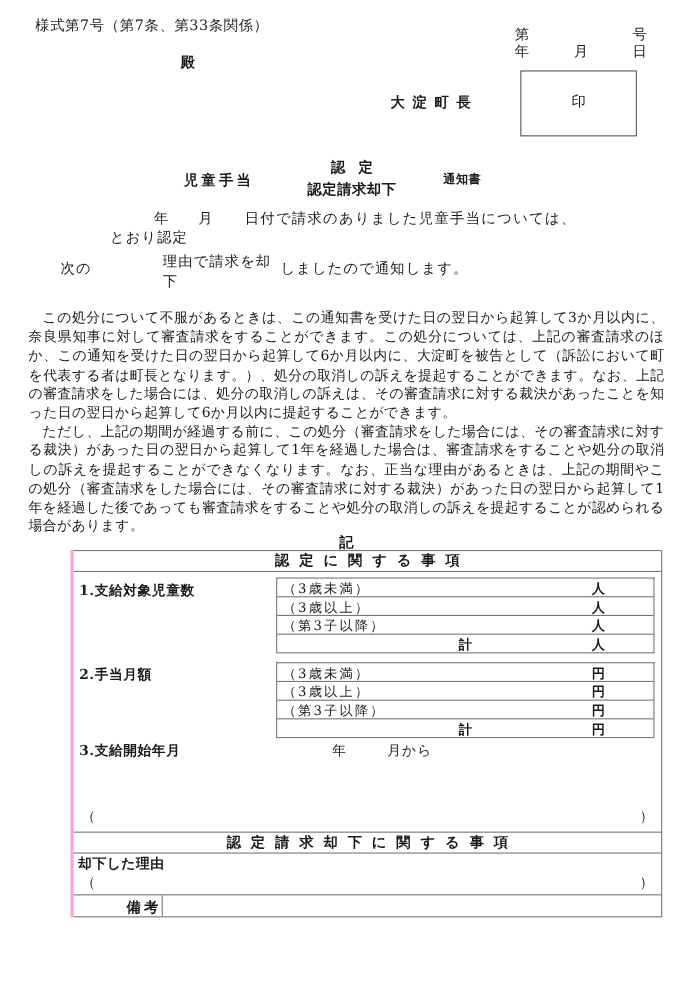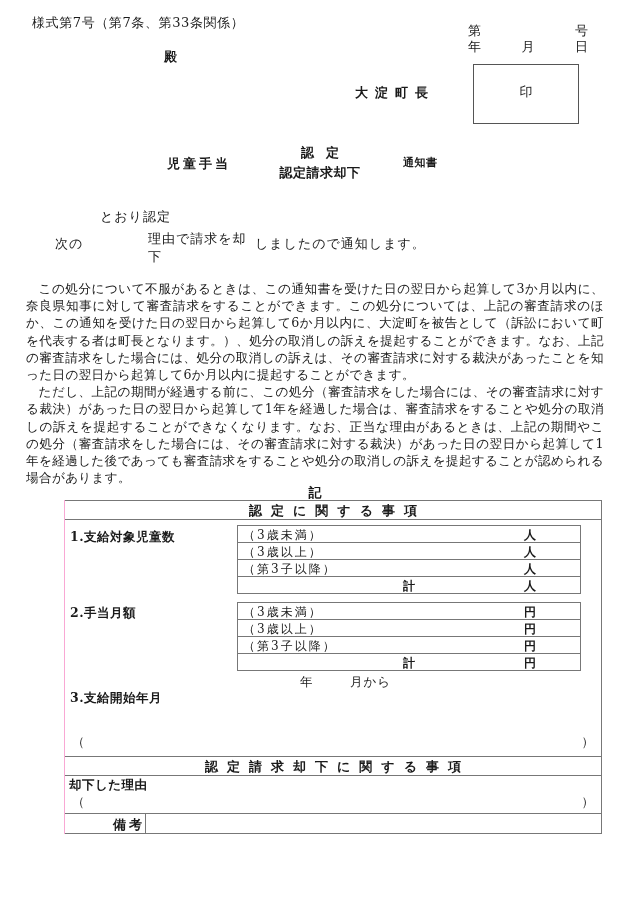--- a/index.html
+++ b/index.html
@@ -168,21 +168,21 @@
     width: 630px;
     text-align: center;
     font-size: 13px;
     font-weight: bold;
   }
 
   
   .sheet {
     left: 64px;
     width: 538px;
-    border-left: 1px solid #f9a8d4;
+    border-left: 3px solid #f9a8d4;
     border-right: 1px solid #777;
     box-sizing: border-box;
   }
   #sheet-approve { top: 500px; }
   .band {
     border-top: 1px solid #777;
     border-bottom: 1px solid #777;
     text-align: center;
     font-size: 13px;
     font-weight: bold;
@@ -199,21 +199,21 @@
   .item-label {
     position: absolute;
     left: 5px;
     font-size: 12.5px;
     letter-spacing: 0.5px;
     font-weight: bold;
     white-space: nowrap;
   }
   .subtable {
     position: absolute;
-    left: 172px;
+    left: 184px;
     width: 344px;
     border: 1px solid #777;
     border-bottom: none;
     box-sizing: border-box;
   }
   .subrow {
     position: relative;
     height: 17px;
     border-bottom: 1px solid #777;
     box-sizing: border-box;
@@ -315,20 +315,23 @@
 
   <div class="abs" id="title-block">
     <div class="abs" id="title-benefit">児童手当</div>
     <div class="abs" id="title-stack">
       <div id="title-option-approve">認定</div>
       <div id="title-option-reject">認定請求却下</div>
     </div>
     <div class="abs" id="title-notice">通知書</div>
   </div>
 
+  <div class="abs nowrap" id="intro-line1">
+    <span class="gap-y">年</span><span class="gap-m">月</span><span>日付で請求のありました児童手当については、</span>
+  </div>
 
   <div class="abs" id="intro-prefix">次の</div>
 
   <div class="abs" id="intro-stack">
     <div id="intro-option-approve">とおり認定</div>
     <div id="intro-option-reject">理由で請求を却下</div>
   </div>
 
   <div class="abs" id="intro-suffix">しましたので通知します。</div>
 
@@ -381,21 +384,21 @@
           <span class="sr-unit">円</span>
         </div>
         <div class="subrow">
           <span class="sr-center">計</span>
           <span class="sr-unit">円</span>
         </div>
       </div>
     </div>
 
     <div class="item-row" style="height:38px;">
-      <div class="item-label" style="top:0px;margin-top:16px;">3.支給開始年月</div>
+      <div class="item-label" style="top:0px;">3.支給開始年月</div>
       <div class="inline-note" style="left:235px; top:0px;">年</div>
       <div class="inline-note" style="left:285px; top:0px;">月から</div>
     </div>
 
     <div class="item-row" style="height:44px;">
       <div class="paren-line" style="top:22px;">
         <span class="p-open">（</span>
         <span class="p-close">）</span>
       </div>
     </div>

